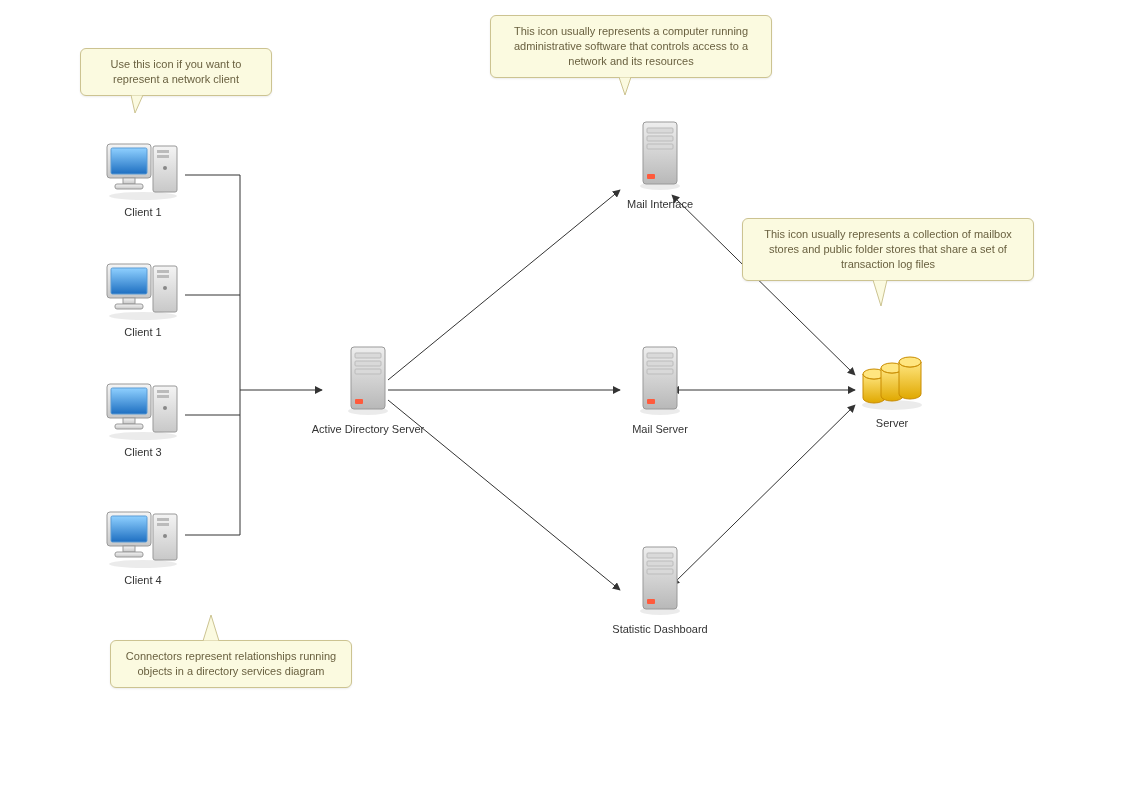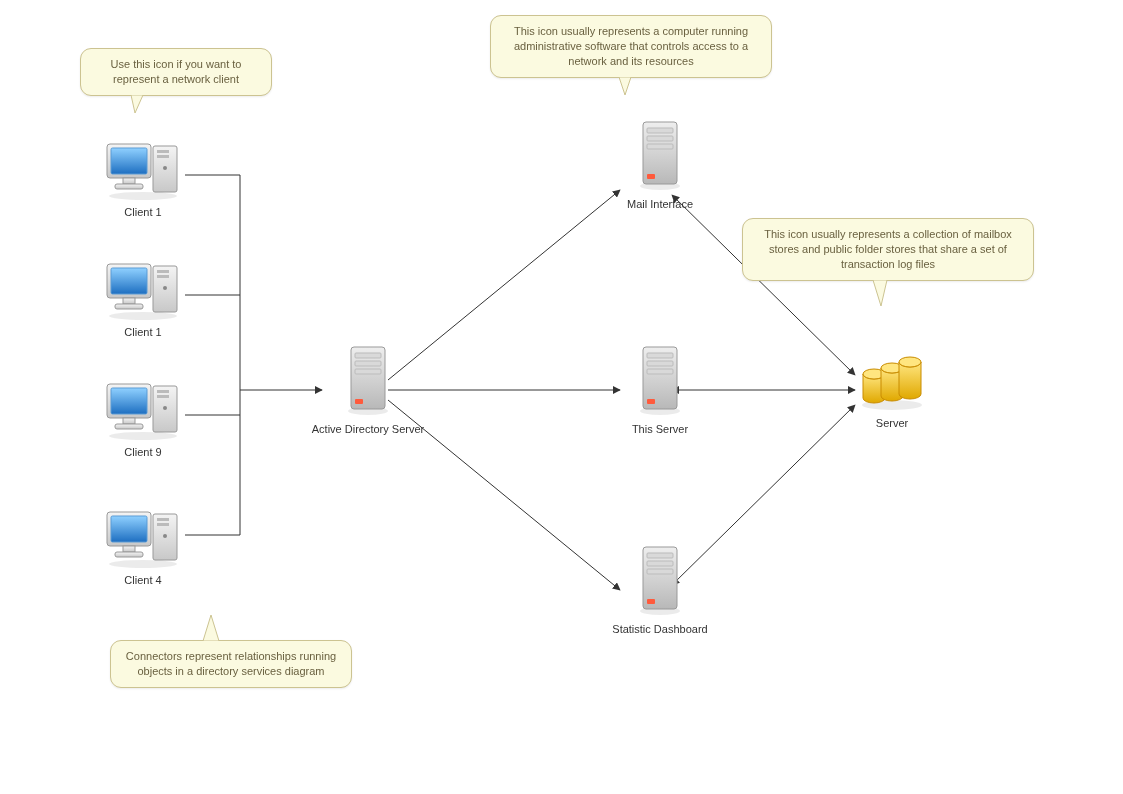--- a/index.html
+++ b/index.html
@@ -1,18 +1,18 @@
 <!DOCTYPE html>
 <html><head>
 <meta charset="utf-8">
 <style>
 body{margin:0;width:1123px;height:794px;background:#fff;font-family:Verdana,Arial,sans-serif;font-size:11px;color:#333;position:relative}
 .node{position:absolute;text-align:center}
 .label{margin-top:4px;color:#333}
-.callout{position:absolute;background:#fbfae0;border:1px solid #ccc391;border-radius:11px;padding:8px 10px;color:#6a6140;text-align:center;line-height:1.35;box-shadow:0 1px 2px rgba(0,0,0,0.08)}
+.callout{position:absolute;background:#fbfae0;border:1px solid #ccc391;border-radius:6px;padding:8px 10px;color:#6a6140;text-align:center;line-height:1.35;box-shadow:0 1px 2px rgba(0,0,0,0.08)}
 svg.canvas{position:absolute;left:0;top:0;width:1123px;height:794px;pointer-events:none}
 </style>
 </head>
 <body>
 
 <svg class="canvas">
   <defs>
     <marker id="ah" viewBox="0 0 10 10" refX="9" refY="5" markerWidth="8" markerHeight="8" orient="auto">
       <path d="M0,0 L10,5 L0,10 z" fill="#333"></path>
     </marker>
@@ -135,21 +135,21 @@
 <div class="node" style="left:98px;top:260px;width:90px">
   <svg width="80" height="60">
       <use href="#pc"></use>
     </svg>
   <div class="label">Client 1</div>
 </div>
 <div class="node" style="left:98px;top:380px;width:90px">
   <svg width="80" height="60">
       <use href="#pc"></use>
     </svg>
-  <div class="label">Client 9</div>
+  <div class="label">Client 3</div>
 </div>
 <div class="node" style="left:98px;top:508px;width:90px">
   <svg width="80" height="60">
       <use href="#pc"></use>
     </svg>
   <div class="label">Client 4</div>
 </div>
 
 <div class="node" style="left:288px;top:345px;width:160px">
   <svg width="46" height="72">
@@ -162,21 +162,21 @@
   <svg width="46" height="72">
       <use href="#srv"></use>
     </svg>
   <div class="label">Mail Interface</div>
 </div>
 
 <div class="node" style="left:600px;top:345px;width:120px">
   <svg width="46" height="72">
       <use href="#srv"></use>
     </svg>
-  <div class="label">This Server</div>
+  <div class="label">Mail Server</div>
 </div>
 
 <div class="node" style="left:590px;top:545px;width:140px">
   <svg width="46" height="72">
       <use href="#srv"></use>
     </svg>
   <div class="label">Statistic Dashboard</div>
 </div>
 
 <div class="node" style="left:842px;top:355px;width:100px">

